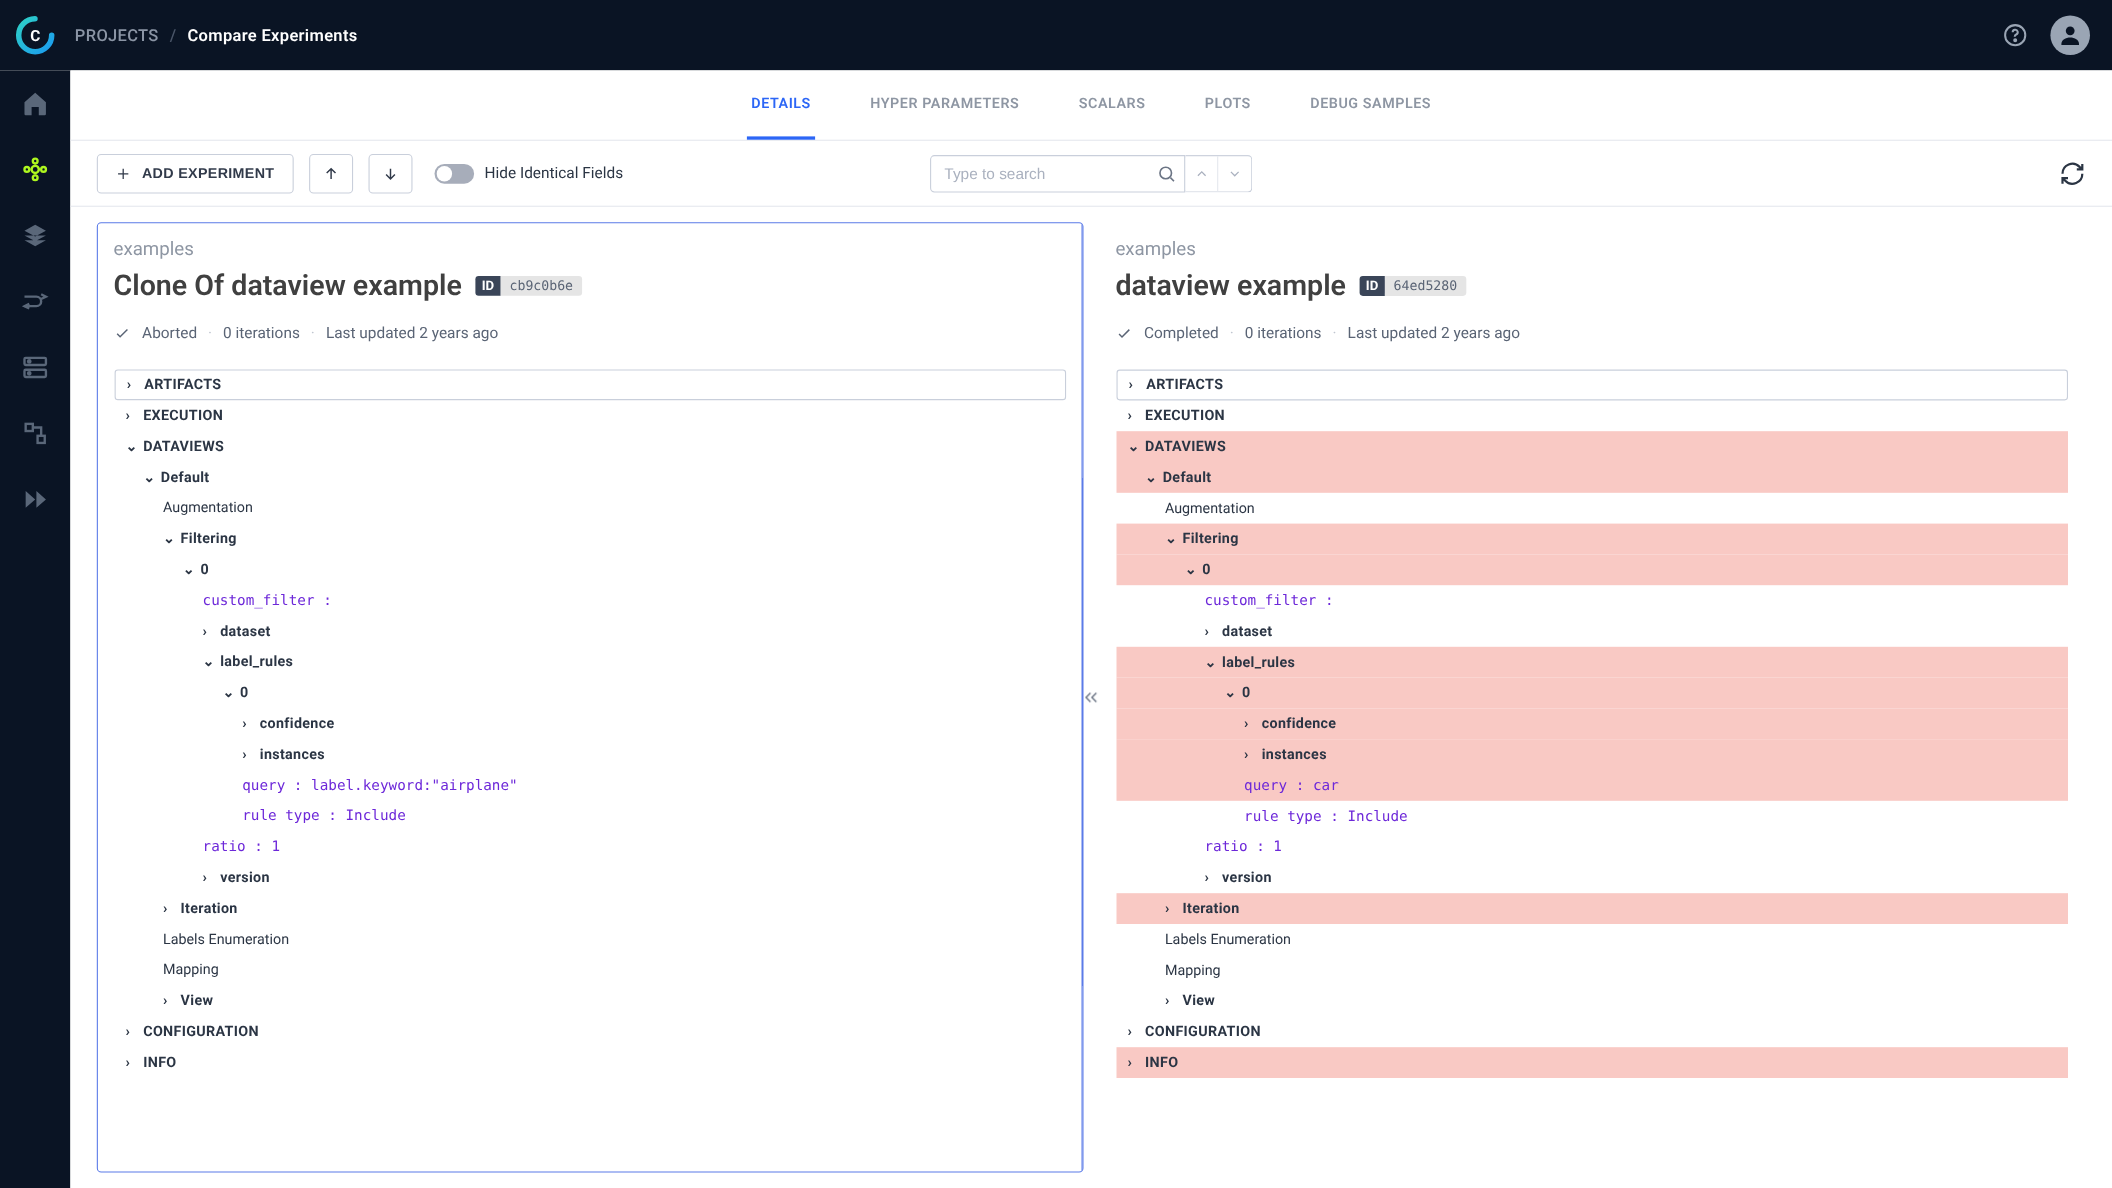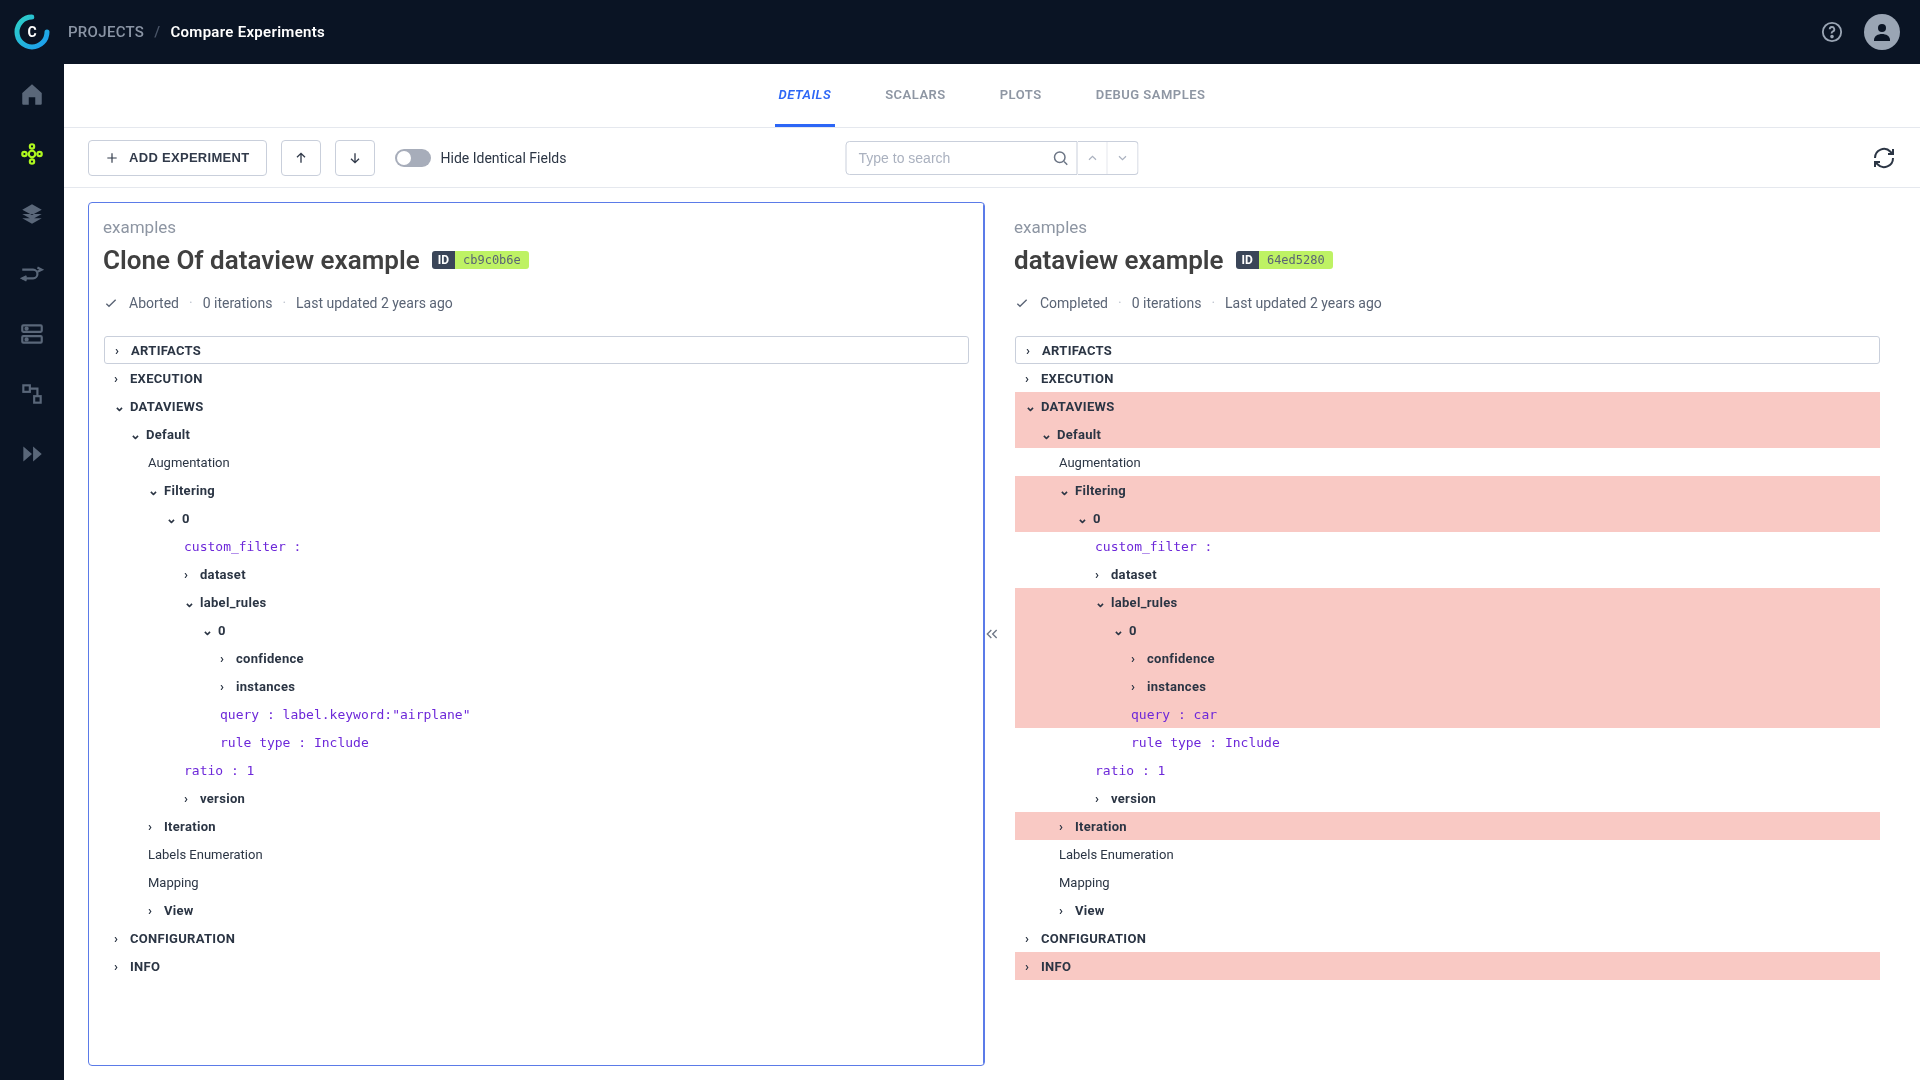--- a/index.html
+++ b/index.html
@@ -37,21 +37,21 @@
   padding-top: 14px; gap: 28px;
 }
 .side-icon { width: 32px; height: 32px; color: #5a6779; cursor:pointer; display:flex; align-items:center; justify-content:center; }
 .side-icon.active { color: #aef71f; }
 .main { flex: 1; display:flex; flex-direction: column; background:#fff; }
 .tabsbar {
   height: 64px; border-bottom: 1px solid #e5e8ee;
   display:flex; align-items:center; justify-content:center; gap: 46px;
 }
 .tab { font-size: 13px; font-weight: 600; color:#8e96a3; letter-spacing: 0.5px; padding: 22px 4px; border-bottom: 3px solid transparent; cursor:pointer; }
-.tab.active { color:#2c66f6; border-bottom-color:#2c66f6;font-style:italic; }
+.tab.active { color:#2c66f6; border-bottom-color:#2c66f6; }
 .toolbar {
   height: 60px; display:flex; align-items:center; padding: 0 24px; gap: 14px; border-bottom:1px solid #e5e8ee;
   position:relative;
 }
 .toolbar-left { display:flex; align-items:center; gap:14px; }
 .btn {
   border:1px solid #c9cfdb; background:#fff; border-radius:4px; height:36px;
   display:flex; align-items:center; justify-content:center; cursor:pointer; color:#333; font-size:13px;
 }
 .btn-add { padding: 8px 16px; gap:10px; font-weight:600; letter-spacing:0.3px; color:#313a4a;}
@@ -80,21 +80,21 @@
 .col.base::after { content:""; position:absolute; top:0; right:-8px; width:9px; height:100%; background:#5b7be8; border-radius:0 4px 4px 0;}
 .collapse-handle {
   position:absolute; left:calc(50% - 10px); top:50%; transform:translateY(-50%);
   width:20px; height:40px; display:flex; align-items:center; justify-content:center; color:#6c7585; z-index:5;
 }
 .proj-tag { color:#8e96a3; font-size:17px; margin-bottom:8px; }
 .exp-title-row { display:flex; align-items:center; gap:12px; margin-bottom:20px; }
 .exp-title { font-size:26px; font-weight:600; color:#404040; }
 .id-badge { display:flex; align-items:center; font-size:12px; }
 .id-badge .lbl { background:#3a4558; color:#fff; padding:2px 6px; border-radius:3px 0 0 3px; font-weight:700; }
-.id-badge .val { background:#bef264; color:#5a6475; padding:2px 8px; border-radius:0 3px 3px 0; font-family: ui-monospace, Menlo, monospace; }
+.id-badge .val { background:#e5e5e5; color:#5a6475; padding:2px 8px; border-radius:0 3px 3px 0; font-family: ui-monospace, Menlo, monospace; }
 .meta-row { display:flex; align-items:center; gap:10px; color:#5a6475; font-size:14px; margin-bottom:24px; }
 .meta-row .sep { color:#c0c6d0; }
 .check-icon { color:#5a6475; }
 .section-list { border:1px solid #e5e8ee; border-radius:4px; }
 .section-list.nobord { border-color:transparent; }
 .row {
   display:flex; align-items:center; min-height:28px; padding:2px 10px 2px 10px;
   font-size:13px; color:#2b3544;
 }
 .row.section-head { font-weight:700; letter-spacing:0.3px; }
@@ -197,20 +197,21 @@
     <span class="side-icon">
         <svg width="26" height="26" viewBox="0 0 24 24" fill="currentColor">
           <path d="M4 5l8 7-8 7zM13 5l8 7-8 7z"></path>
         </svg>
       </span>
   </div>
 
   <div class="main">
     <div class="tabsbar">
       <div class="tab active">DETAILS</div>
+      <div class="tab">HYPER PARAMETERS</div>
       <div class="tab">SCALARS</div>
       <div class="tab">PLOTS</div>
       <div class="tab">DEBUG SAMPLES</div>
     </div>
 
     <div class="toolbar">
       <div class="toolbar-left">
         <button class="btn btn-add">
           <svg width="14" height="14" viewBox="0 0 24 24" stroke="#313a4a" stroke-width="2">
               <path d="M12 4v16M4 12h16"></path>

